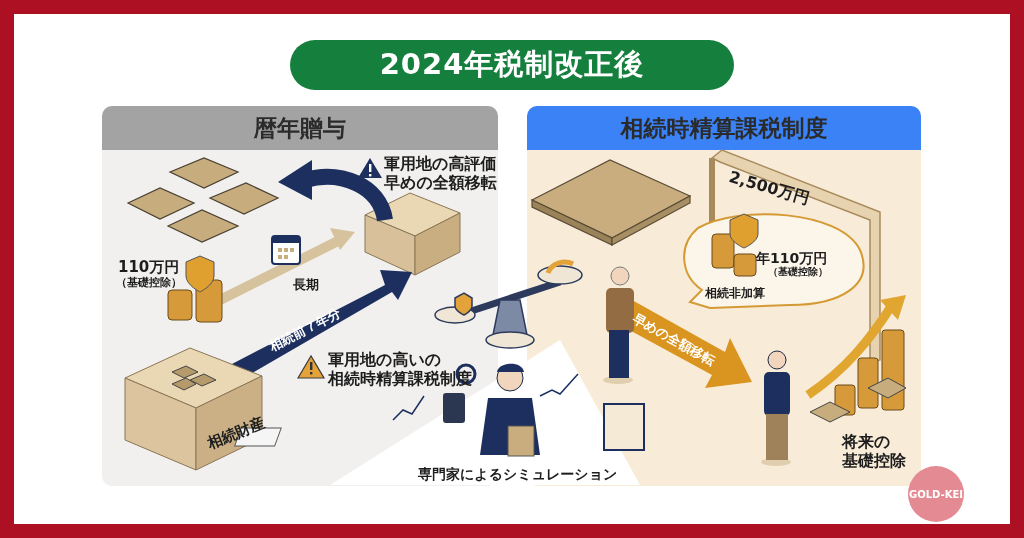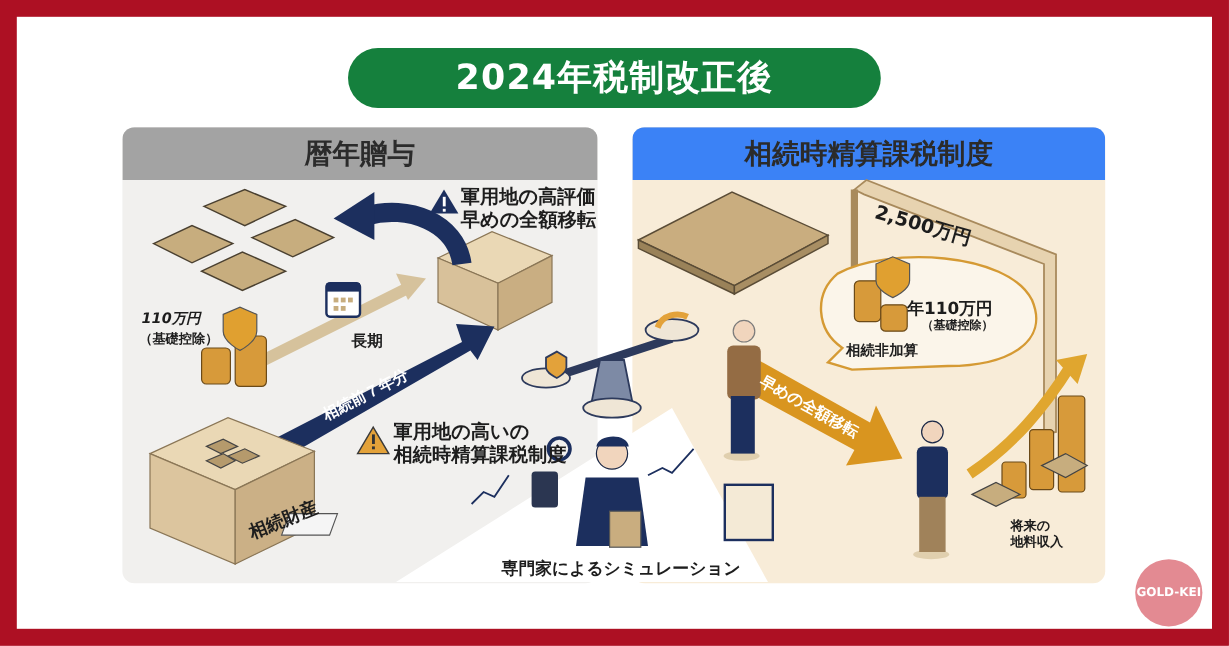--- a/index.html
+++ b/index.html
@@ -9,21 +9,21 @@
   .title-pill { position: absolute; left: 290px; top: 40px; width: 444px; height: 50px; border-radius: 25px; background: #15803d; color: #fff; font-weight: bold; font-size: 29px; display: flex; align-items: center; justify-content: center; letter-spacing: 1px; }
   .panel { position: absolute; top: 106px; height: 380px; border-radius: 10px; overflow: hidden; }
   .panel-left { left: 102px; width: 396px; background: #f1f0ee; }
   .panel-right { left: 527px; width: 394px; background: #f8ecd8; }
   .panel-head { height: 44px; display: flex; align-items: center; justify-content: center; font-weight: bold; font-size: 23px; color: #2b2b2b; }
   .panel-left .panel-head { background: #a3a3a3; }
   .panel-right .panel-head { background: #3b82f6; }
   .lbl { position: absolute; font-weight: bold; color: #1d1d1d; line-height: 1.2; white-space: nowrap; }
   .small { font-size: 11px; font-weight: bold; }
   svg { position: absolute; left: 0; top: 0; }
-  .logo { position: absolute; left: 946px; top: 466px; width: 56px; height: 56px; border-radius: 50%; background: #e38a92; color: #fff; font-size: 10px; font-weight: bold; display: flex; align-items: center; justify-content: center; }
+  .logo { position: absolute; left: 908px; top: 466px; width: 56px; height: 56px; border-radius: 50%; background: #e38a92; color: #fff; font-size: 10px; font-weight: bold; display: flex; align-items: center; justify-content: center; }
 </style>
 </head>
 <body>
 
 <div class="frame"></div>
 
 <div class="title-pill">2024年税制改正後</div>
 
 <div class="panel panel-left">
   <div class="panel-head">暦年贈与</div>
@@ -162,35 +162,35 @@
     <rect x="397" y="428" width="40" height="18" fill="#f5f5f5" stroke="#555" transform="skewX(-20)"></rect>
     <polyline points="540,396 552,390 560,394 578,374" fill="none" stroke="#1c2f5e" stroke-width="1.5"></polyline>
     <rect x="604" y="404" width="40" height="46" fill="#f4ead6" stroke="#1c2f5e" stroke-width="2"></rect>
   </g>
 </svg>
 
 <div class="lbl small" style="left:384px;top:154px;font-size:16px;">
   <div>軍用地の高評価</div>
   <div>早めの全額移転</div>
 </div>
-<div class="lbl" style="left:118px;top:258px;font-size:12px;font-style:italic;">110万円</div>
+<div class="lbl" style="left:118px;top:258px;font-size:15px;">110万円</div>
 <div class="lbl small" style="left:116px;top:276px;">（基礎控除）</div>
 <div class="lbl" style="left:293px;top:277px;font-size:13px;">長期</div>
 <div class="lbl" style="left:266px;top:322px;font-size:13px;color:#fff;transform:rotate(-27deg);">相続前７年分</div>
 <div class="lbl small" style="left:328px;top:350px;font-size:16px;">
   <div>軍用地の高いの</div>
   <div>相続時精算課税制度</div>
 </div>
 <div class="lbl" style="left:206px;top:424px;font-size:15px;transform:rotate(-22deg);">相続財産</div>
 
 <div class="lbl" style="left:728px;top:178px;font-size:16px;transform:rotate(16deg);">2,500万円</div>
 <div class="lbl" style="left:756px;top:250px;font-size:14px;">年110万円</div>
 <div class="lbl small" style="left:768px;top:266px;font-size:10px;">（基礎控除）</div>
-<div class="lbl" style="left:705px;top:286px;font-size:12px;font-family:Liberation Mono, monospace;">相続非加算</div>
+<div class="lbl" style="left:705px;top:286px;font-size:12px;">相続非加算</div>
 <div class="lbl" style="left:628px;top:332px;font-size:13px;color:#fff;transform:rotate(29deg);">早めの全額移転</div>
-<div class="lbl" style="left:842px;top:432px;font-size:11px;">
+<div class="lbl" style="left:842px;top:432px;font-size:16px;">
   <div>将来の</div>
-  <div>地料収入</div>
+  <div>基礎控除</div>
 </div>
 
 <div class="lbl" style="left:418px;top:466px;font-size:14px;">専門家によるシミュレーション</div>
 
 <div class="logo">GOLD-KEI</div>
 
 </body></html>

